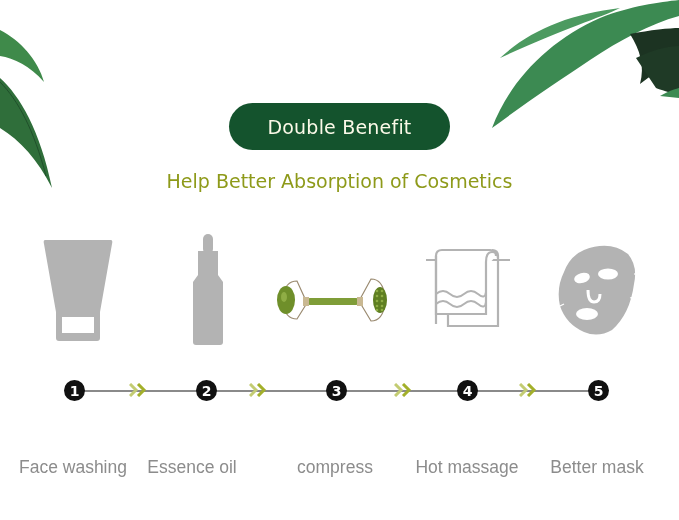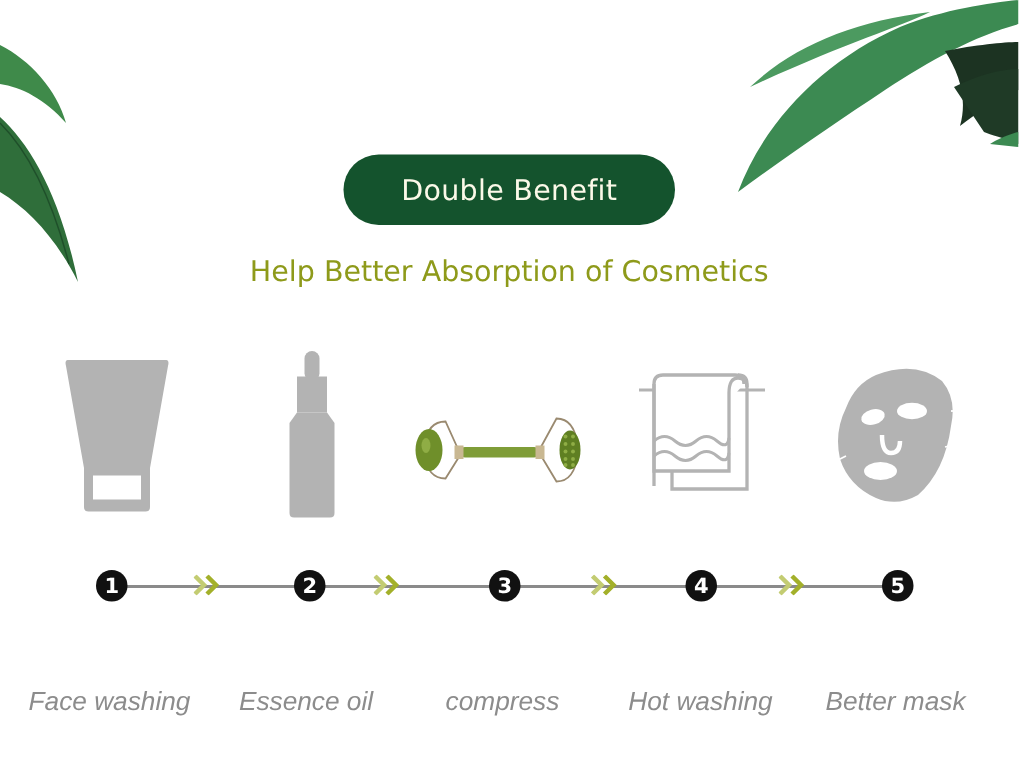--- a/index.html
+++ b/index.html
@@ -4,21 +4,21 @@
   <style>
     html, body { margin:0; padding:0; }
     body { width:679px; height:520px; background:#ffffff; position:relative; overflow:hidden; font-family:"DejaVu Sans", sans-serif; }
     .abs { position:absolute; }
     .pill { left:229px; top:103px; width:221px; height:47px; border-radius:24px; background:#14532d; color:#fbf9e8; display:flex; align-items:center; justify-content:center; font-size:19px; font-family:"DejaVu Sans", sans-serif; letter-spacing:0.2px; }
     .subtitle { left:0; width:679px; top:170px; text-align:center; color:#8e9a1a; font-size:19px; font-family:"DejaVu Sans", sans-serif; }
     .icon { position:absolute; }
     .line { position:absolute; left:75px; top:390px; width:525px; height:2px; background:#8a8a8a; }
     .num { position:absolute; top:380px; width:21px; height:21px; border-radius:50%; background:#111; color:#fff; font-weight:bold; font-size:14px; font-family:"DejaVu Sans", sans-serif; display:flex; align-items:center; justify-content:center; }
     .chev { position:absolute; top:383px; }
-    .label { position:absolute; top:457px; color:#8c8c8c; font-size:17.5px; font-family:"Liberation Sans", sans-serif; white-space:nowrap; text-align:center; width:140px;font-style:italic; }
+    .label { position:absolute; top:457px; color:#8c8c8c; font-size:17.5px; font-family:"Liberation Sans", sans-serif; white-space:nowrap; text-align:center; width:140px; }
   </style>
 </head>
 <body>
 
 <svg class="abs" style="left:0;top:0" width="80" height="200" viewBox="0 0 80 200">
   <path d="M0 30 C20 40 38 60 44 82 C30 66 14 58 0 56 Z" fill="#3f8a4a"></path>
   <path d="M0 78 C20 96 40 130 52 188 C38 160 20 140 0 128 Z" fill="#2f6e3a"></path>
   <path d="M0 82 C18 100 34 130 46 176" stroke="#1f4f2a" stroke-width="1" fill="none"></path>
 </svg>
 <svg class="abs" style="left:480px;top:0" width="199" height="140" viewBox="0 0 199 140">
@@ -121,16 +121,16 @@
 <svg class="chev" style="left:394px" width="20" height="14" viewBox="0 0 20 14">
   <path d="M1 1 L7 7 L1 13" stroke="#c3cc72" stroke-width="3" fill="none"></path>
   <path d="M9 1 L15 7 L9 13" stroke="#a3b02a" stroke-width="3" fill="none"></path>
 </svg>
 <svg class="chev" style="left:519px" width="20" height="14" viewBox="0 0 20 14">
   <path d="M1 1 L7 7 L1 13" stroke="#c3cc72" stroke-width="3" fill="none"></path>
   <path d="M9 1 L15 7 L9 13" stroke="#a3b02a" stroke-width="3" fill="none"></path>
 </svg>
 
 <div class="label" style="left:3px">Face washing</div>
-<div class="label" style="left:134px">Essence oil</div>
+<div class="label" style="left:122px">Essence oil</div>
 <div class="label" style="left:265px">compress</div>
-<div class="label" style="left:397px">Hot washing</div>
+<div class="label" style="left:397px">Hot massage</div>
 <div class="label" style="left:527px">Better mask</div>
 
 </body></html>

